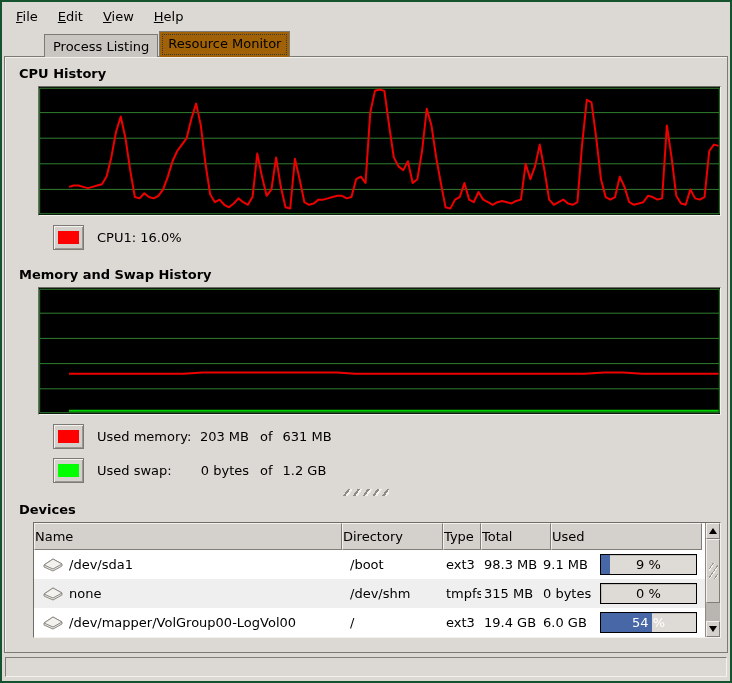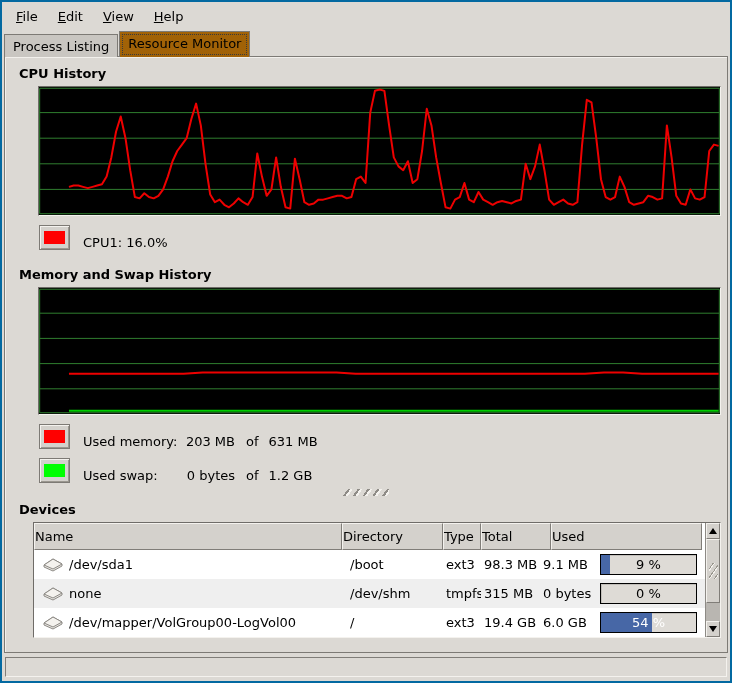--- a/index.html
+++ b/index.html
@@ -2,32 +2,32 @@
 <html><head>
 <meta charset="utf-8">
 <style>
   * { margin:0; padding:0; box-sizing:border-box; }
   html,body { width:732px; height:683px; }
   body { font-family:"DejaVu Sans","Liberation Sans",sans-serif; font-size:13px; color:#000; }
 
   .window {
     width:732px; height:683px;
     background:#dcd9d4;
-    border:2px solid #0369a1;
+    border:2px solid #14532d;
     display:flex; flex-direction:column;
     overflow:hidden;
   }
 
   
   .menubar { height:28px; display:flex; align-items:center; padding-left:4px; background:#dcd9d4; flex:none; }
   .menu-item { display:inline-block; padding:4px 10px; cursor:default; }
   .menu-item::first-letter { text-decoration:underline; }
 
   
-  .tabrow { display:flex; align-items:flex-end; height:27px; padding-left:2px; flex:none; position:relative; z-index:2; }
+  .tabrow { display:flex; align-items:flex-end; height:27px; padding-left:2px; flex:none; position:relative; z-index:2;margin-left:40px; }
   .tab { padding:4px 8px 3px 8px; border:1px solid #7d7a75; border-bottom:none; margin-right:1px; }
   .tab.inactive { background:#c9c6c1; height:23px; margin-bottom:0; }
   .tab.active  { background:#a16207; height:26px; position:relative; }
   .tab.active .focus { position:absolute; inset:2px; border:1px dotted #3a3a3a; pointer-events:none; }
   .tab-label { position:relative; }
 
   
   .page {
     flex:none; height:597px;
     margin:0 2px; margin-top:-1px;
@@ -44,21 +44,21 @@
   .graph-frame {
     margin-left:33px; width:683px;
     border:1px solid; border-color:#6f6c68 #f4f2ee #f4f2ee #6f6c68;
     background:#000;
   }
   .graph-frame svg { display:block; width:100%; }
   #cpu-graph svg { height:128px; }
   #mem-graph svg { height:126px; }
 
   
-  .legend-row { display:flex; align-items:flex-end; margin-left:34px; margin-top:9px; }
+  .legend-row { display:flex; align-items:center; margin-left:48px; margin-top:9px; }
   .swatch {
     width:31px; height:25px; flex:none;
     background:#d4d1cc;
     border:1px solid #7d7a75;
     box-shadow:inset 1px 1px 0 #f4f2ee, inset -1px -1px 0 #9a978f;
     display:flex; align-items:center; justify-content:center;
   }
   .swatch-color { width:21px; height:13px; }
   .legend-text { margin-left:13px; display:flex; align-items:center; }
   .leg-label { width:97px; }

